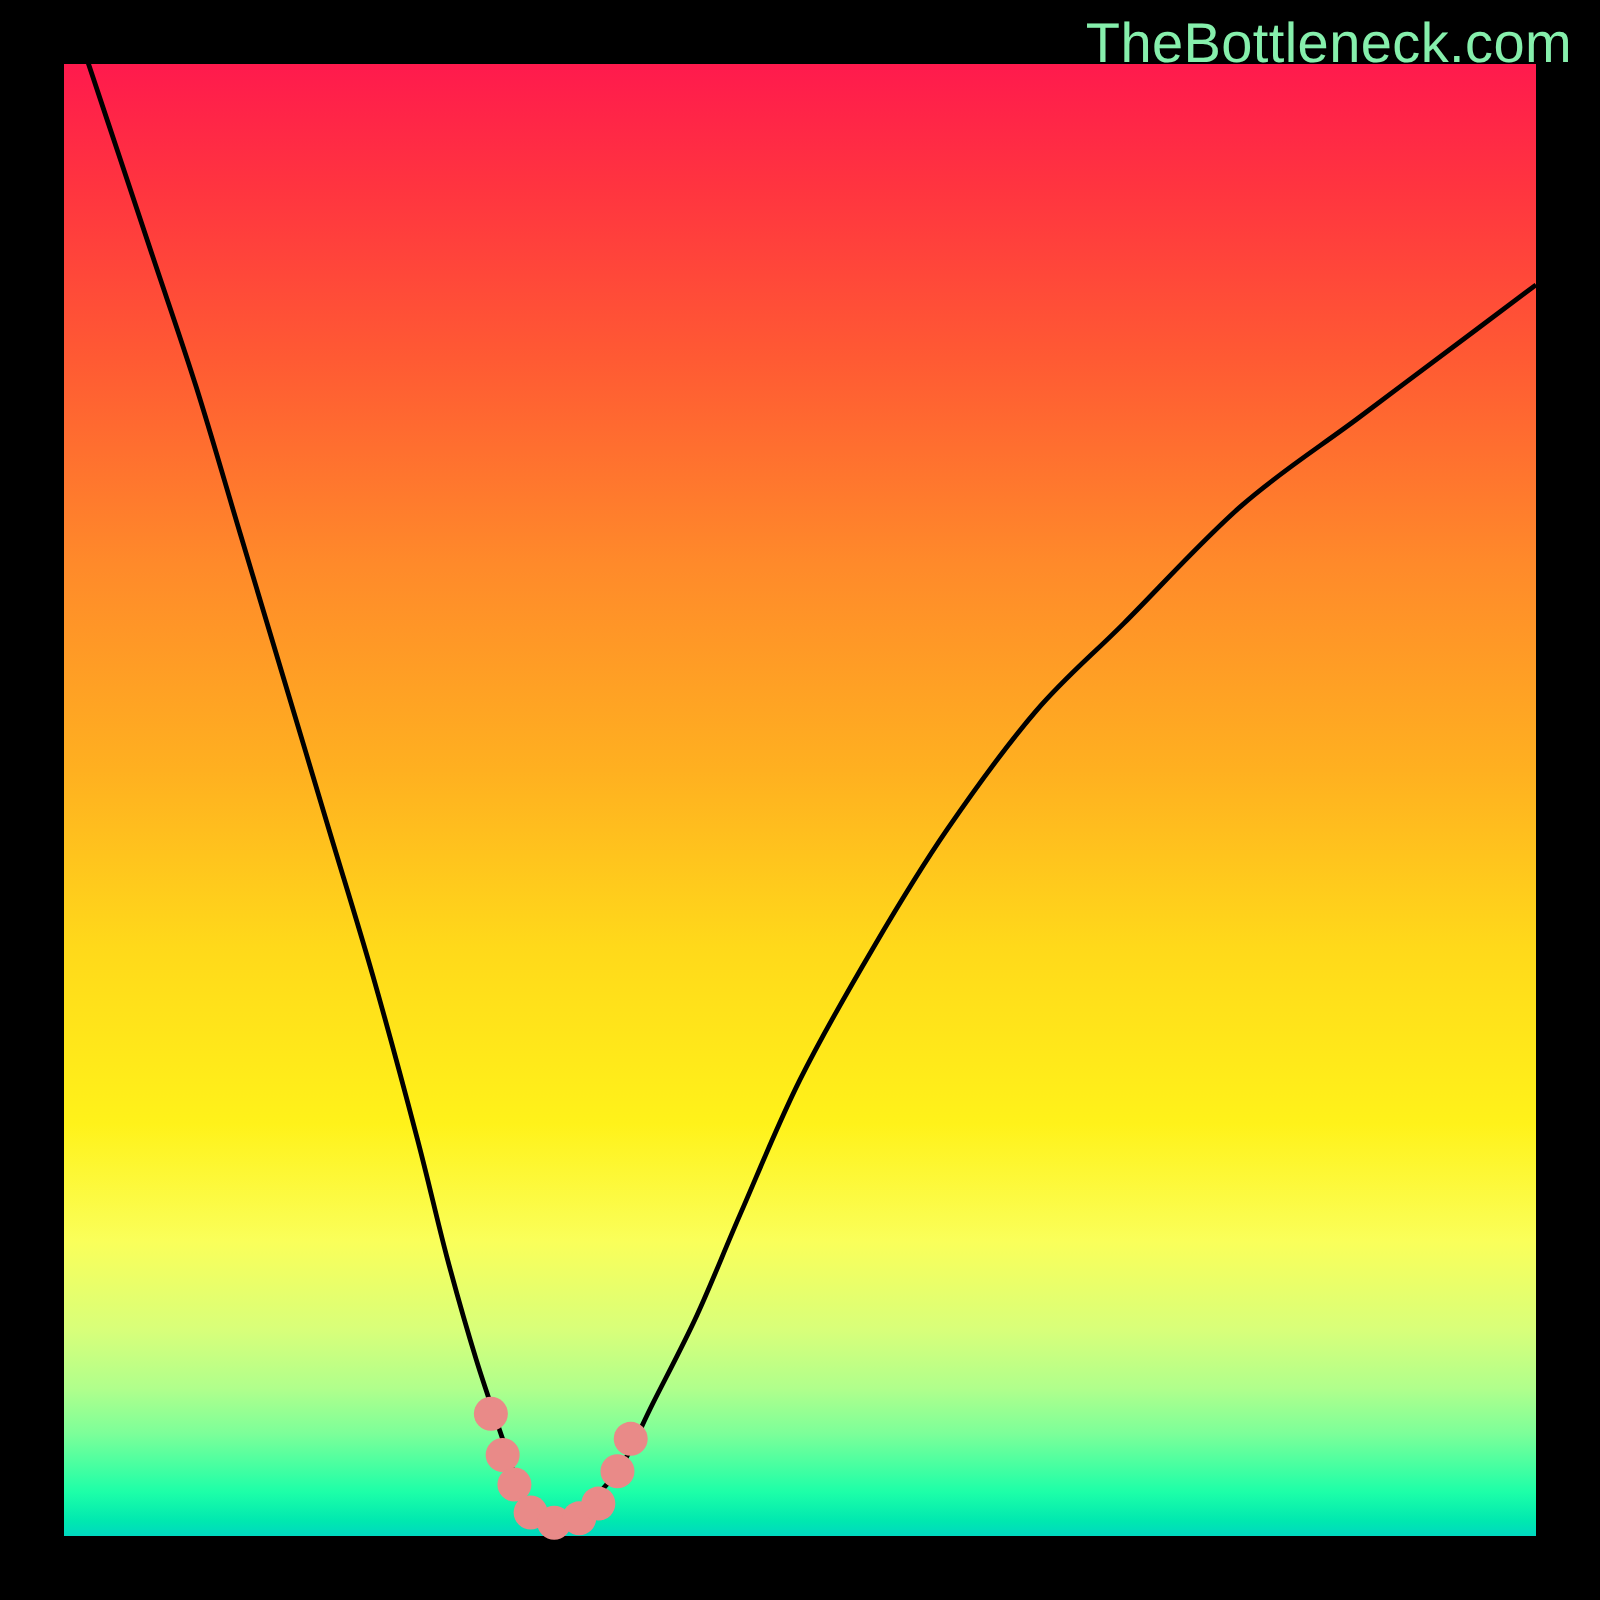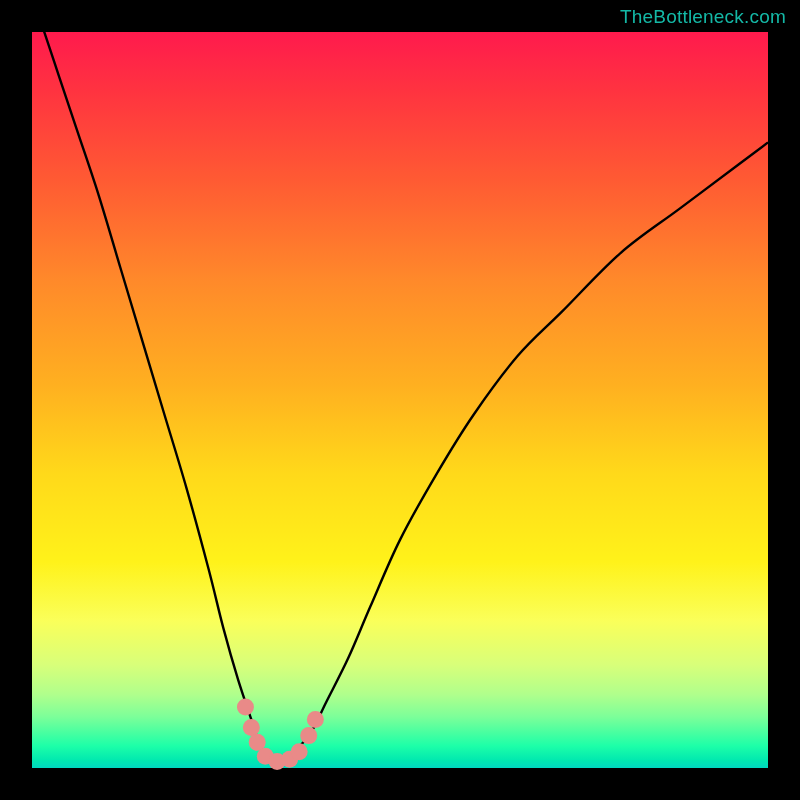--- a/index.html
+++ b/index.html
@@ -41,22 +41,22 @@
       #4dffa0 95%,
       #1dffa8 97%,
       #00e8b0 99%,
       #00d8c0 100%
     );
   }
   .watermark {
     position: absolute;
     top: 6px;
     right: 14px;
-    color: #14b8a6;
-    font-size: 19px;
+    color: #86efac;
+    font-size: 28px;
     font-weight: 400;
     letter-spacing: 0.2px;
     user-select: none;
   }
   svg.curve {
     position: absolute;
     left: 32px;
     top: 32px;
     width: 736px;
     height: 736px;

